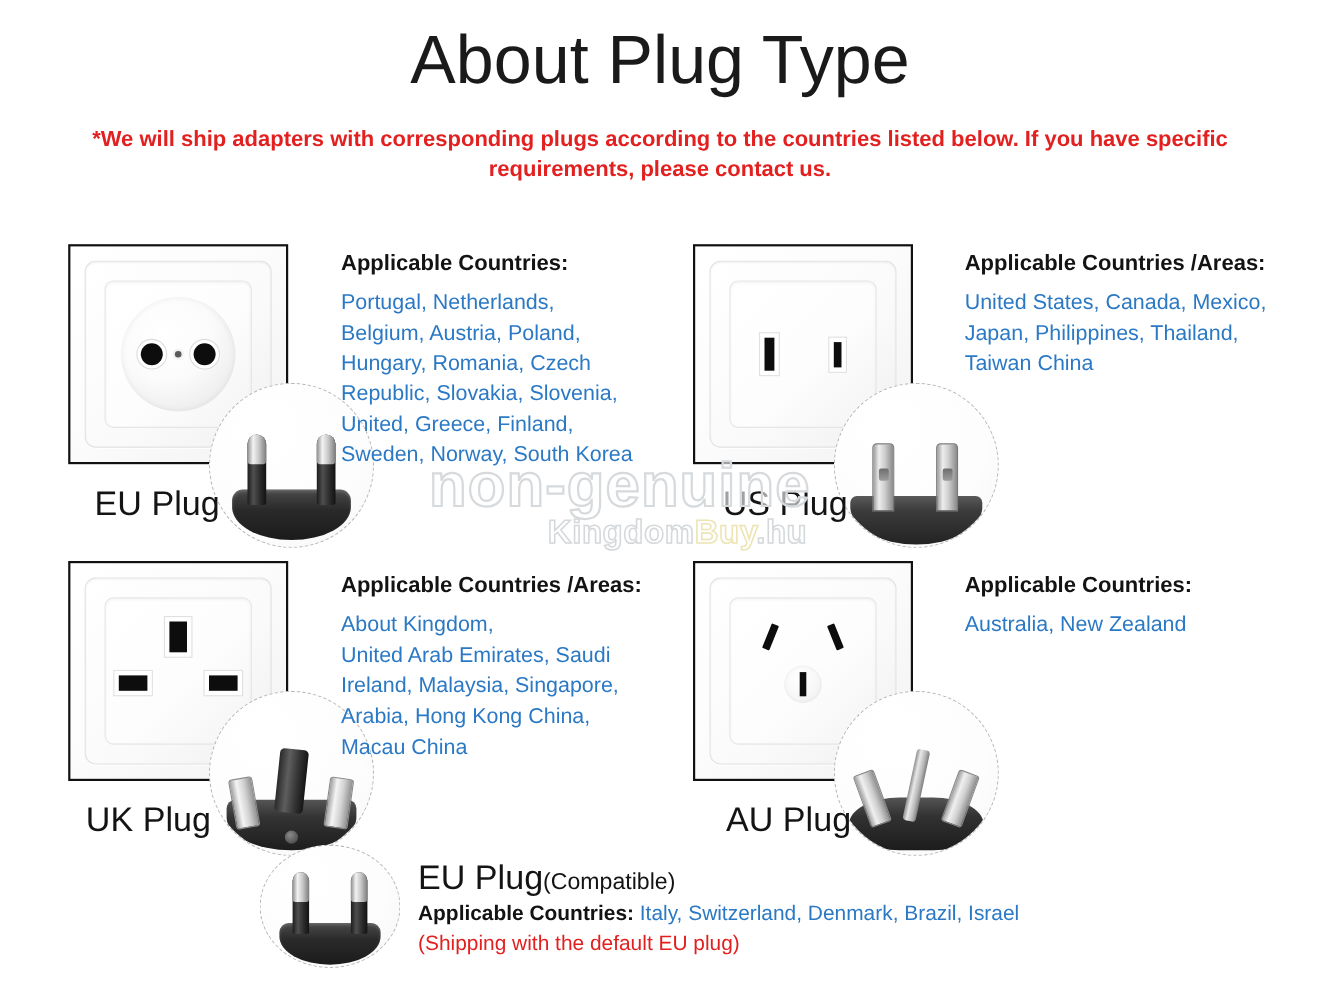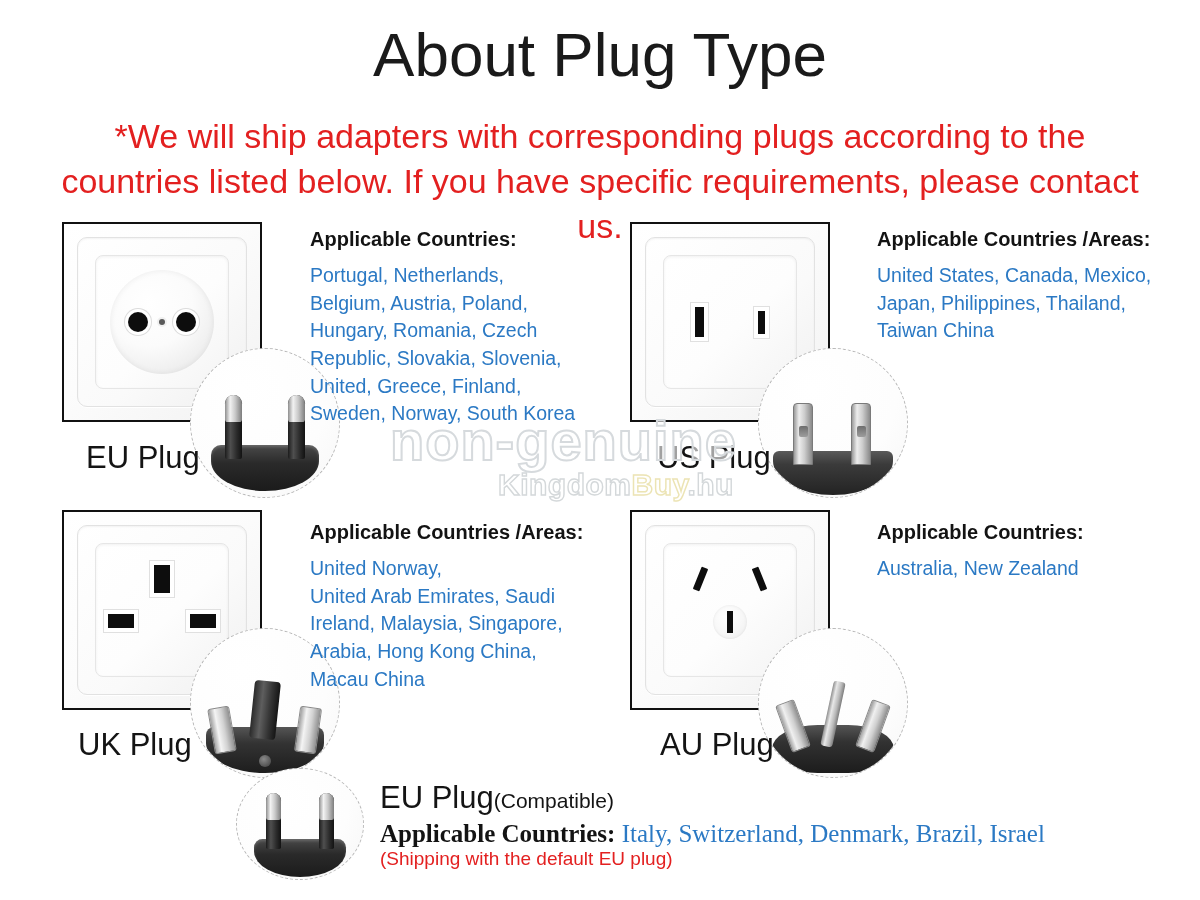--- a/index.html
+++ b/index.html
@@ -33,24 +33,24 @@
     font-weight: 400;
     letter-spacing: 0px;
     color: #1a1a1a;
     line-height: 1.05;
   }
   .subtitle {
     position: absolute;
     left: 60px; top: 114px;
     width: 1080px;
     text-align: center;
-    font-size: 34px;
+    font-size: 20px;
     color: #e32020;
     line-height: 1.33;
-    font-weight: 400;
+    font-weight: 700;
   }
 
   
   .block { position: absolute; }
 
   
   .socket {
     position: absolute;
     width: 200px;
     height: 200px;
@@ -334,23 +334,22 @@
     position: absolute;
     font-size: 31px;
     color: #141414;
     white-space: nowrap;
   }
   .compat-title .small {
     font-size: 21px;
   }
   .compat-line {
     position: absolute;
-    font-size: 25px;
-    white-space: nowrap;
-    font-family: Liberation Serif, serif;
+    font-size: 19px;
+    white-space: nowrap;
   }
   .compat-line .lbl { font-weight: bold; color: #131313; }
   .compat-line .val { color: #2b79c4; }
   .compat-note {
     position: absolute;
     font-size: 19px;
     color: #e32020;
     white-space: nowrap;
   }
 
@@ -467,21 +466,21 @@
       <div class="ukpl-side l"></div>
       <div class="ukpl-side r"></div>
       <div class="ukpl-screw"></div>
     </div>
   </div>
   <div class="plug-label" style="left:78px; top:727px;">UK Plug</div>
 
   <div class="block" style="left:310px; top:521px; width:300px;">
     <div class="countries-head">Applicable Countries /Areas:</div>
     <div class="countries-body">
-      <div>United Norway,</div>
+      <div>About Kingdom,</div>
       <div>United Arab Emirates, Saudi</div>
       <div>Ireland, Malaysia, Singapore,</div>
       <div>Arabia, Hong Kong China,</div>
       <div>Macau China</div>
     </div>
   </div>
 
   <div class="block" style="left:630px; top:510px;">
     <div class="socket" style="left:0; top:0;">
       <div class="ring1"></div>

